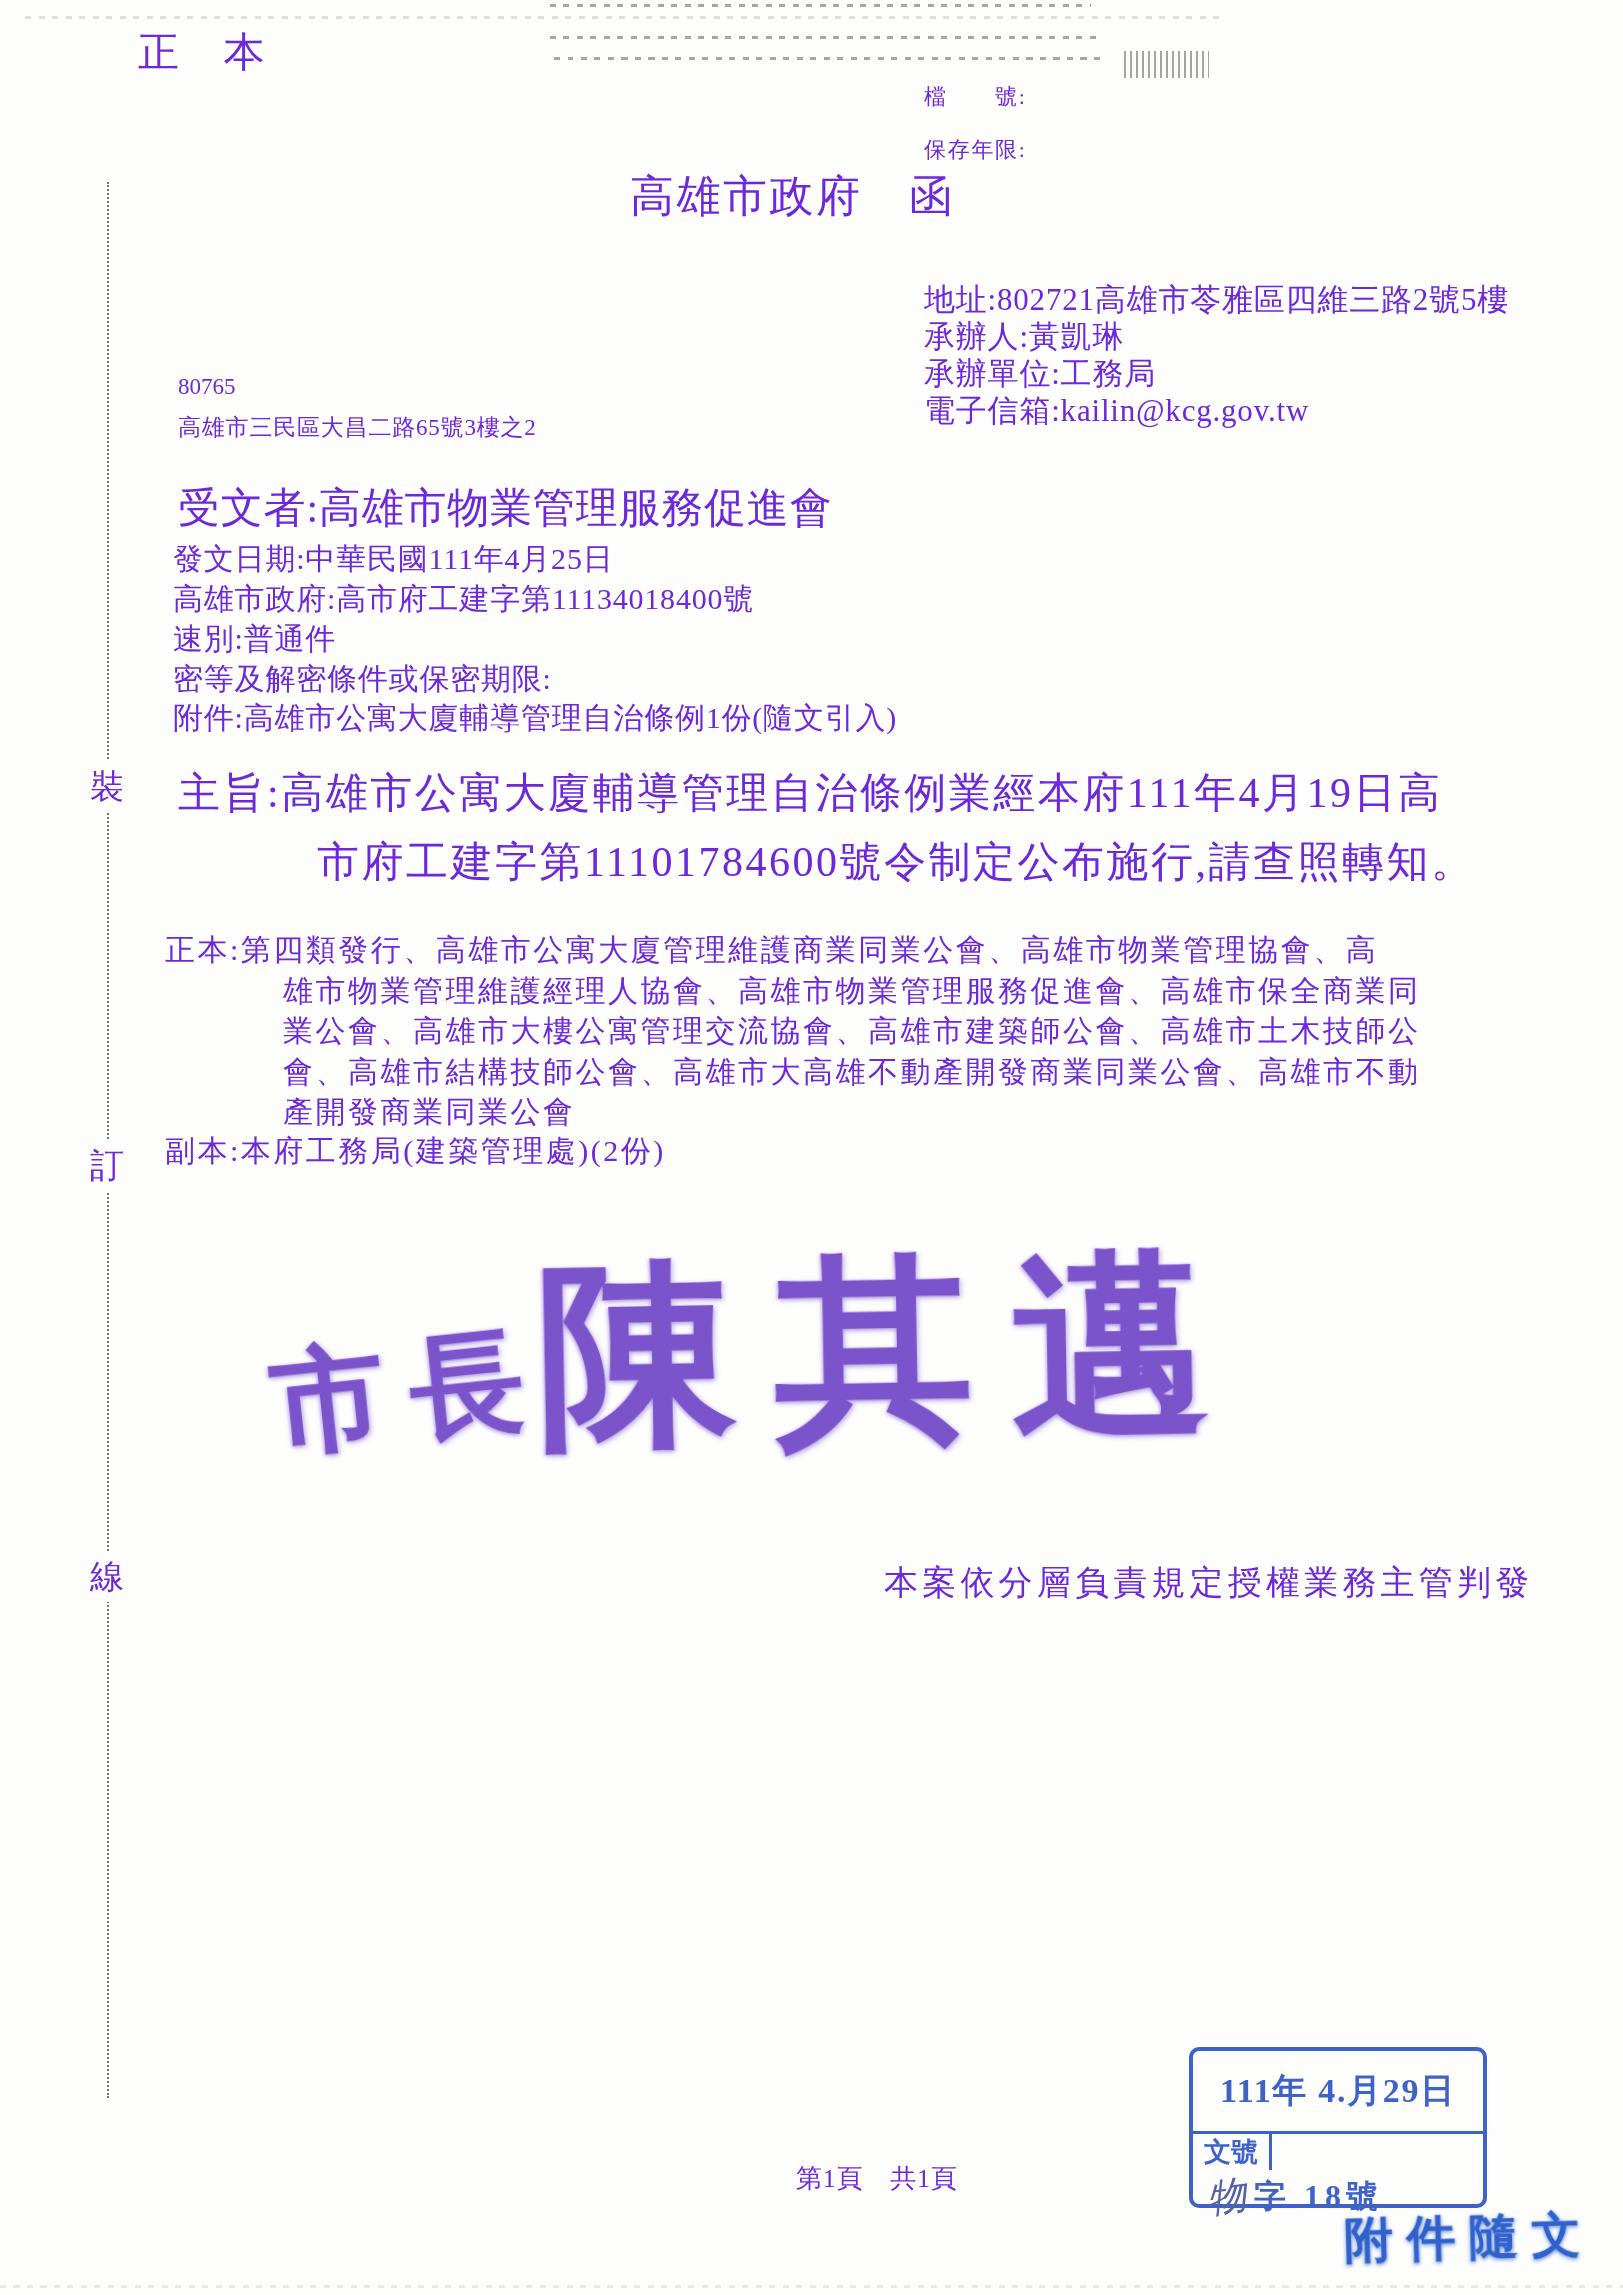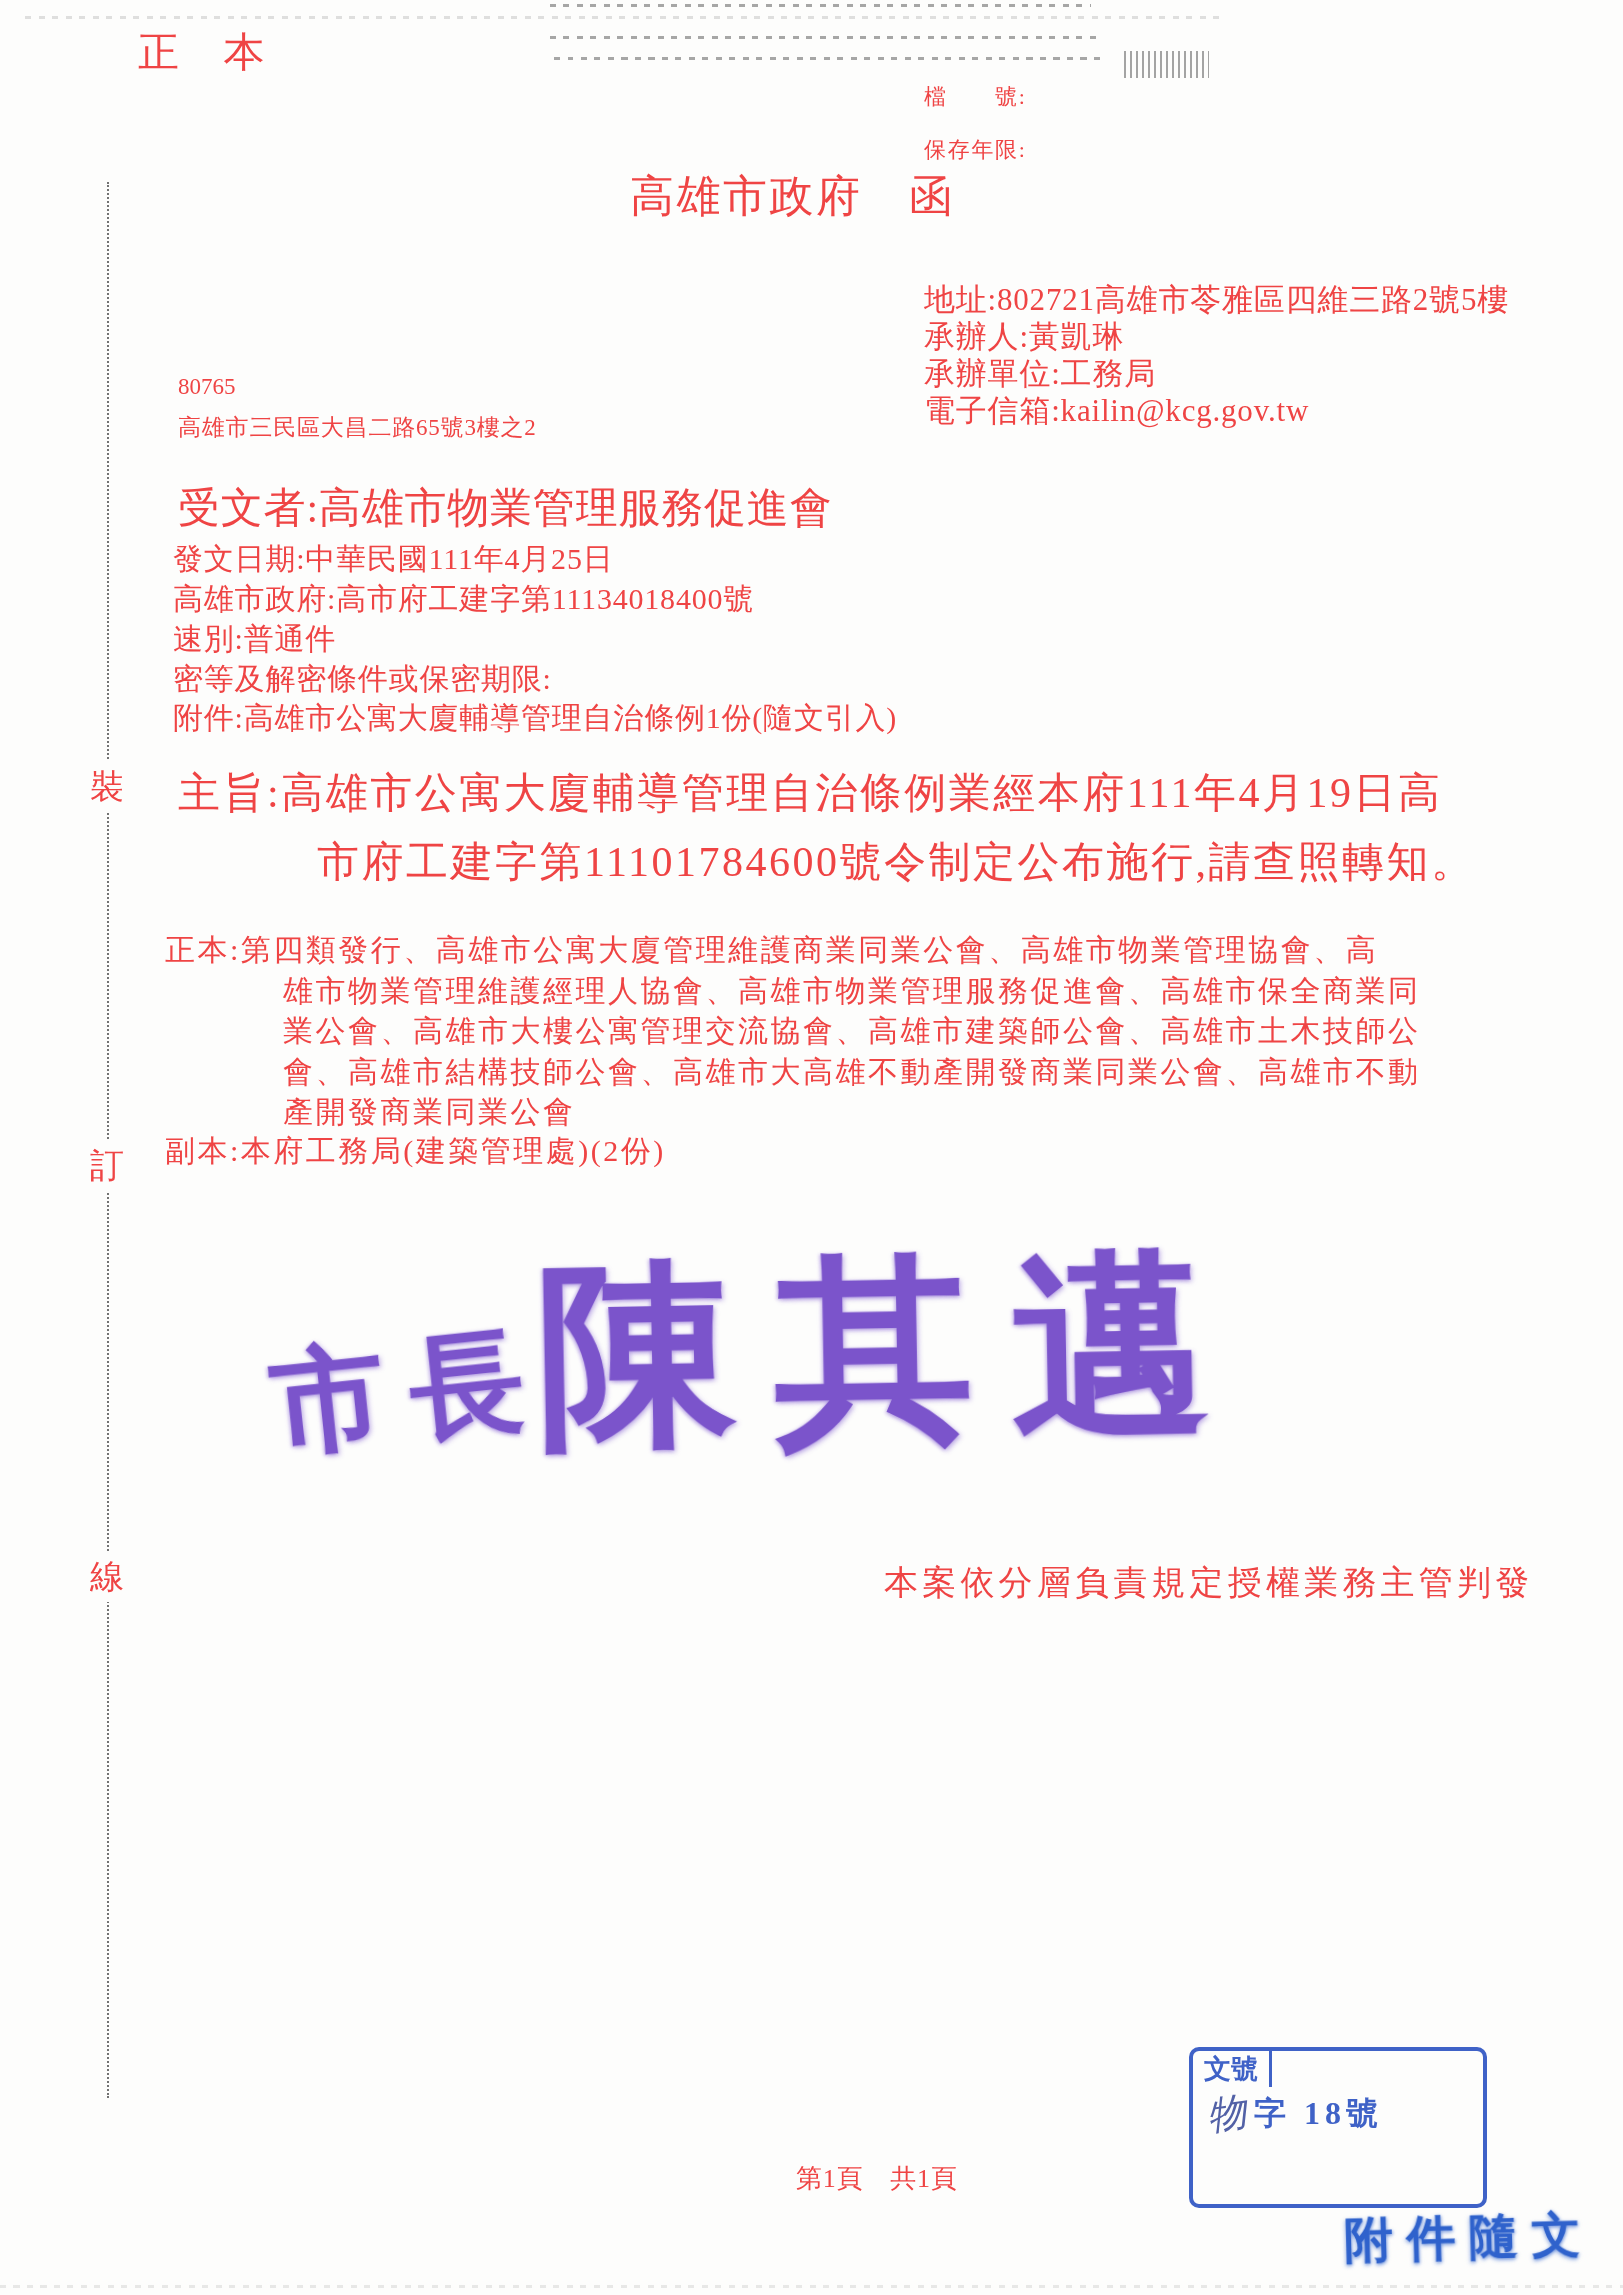--- a/index.html
+++ b/index.html
@@ -5,21 +5,21 @@
   html,body{margin:0;padding:0;}
   body{
     width:1623px;height:2295px;
     background:#fdfdfc;
     font-family:"Liberation Serif","DejaVu Serif",serif;
     color:#2e2e2e;
     position:relative;
     overflow:hidden;
   }
   .abs{position:absolute;white-space:nowrap;}
-  .cjk{font-family:"Liberation Serif","DejaVu Serif",serif;color:#ef4444;}
+  .cjk{font-family:"Liberation Serif","DejaVu Serif",serif;color:#6d28d9;}
 
   
   .dash-strip{background:repeating-linear-gradient(90deg,rgba(95,95,95,.55) 0 6px,transparent 6px 13.5px);height:2.5px;}
   .dash-strip.faint{opacity:.35;}
   .dense-block{background:repeating-linear-gradient(90deg,rgba(75,75,75,.5) 0 2.5px,transparent 2.5px 6px);}
 
   
   .copy-type{font-size:41px;letter-spacing:1.7px;}
   .archive-label{font-size:22px;letter-spacing:1.7px;}
   .doc-title{font-size:44px;letter-spacing:2.5px;}
@@ -113,20 +113,21 @@
 <div class="abs cjk auth-note" style="left:884px;top:1560px;">本案依分層負責規定授權業務主管判發</div>
 
 <div class="abs binding-line" style="left:107px;top:182px;height:1916px;"></div>
 <div class="abs cjk binding-label" style="left:90px;top:761px;">裝</div>
 <div class="abs cjk binding-label" style="left:90px;top:1140px;">訂</div>
 <div class="abs cjk binding-label" style="left:90px;top:1551px;">線</div>
 
 <div class="abs cjk page-info" style="left:796px;top:2161px;">第1頁　共1頁</div>
 
 <div class="abs stamp-box" style="left:1189px;top:2047px;">
+  <div class="stamp-row1">111年 4.月29日</div>
   <div class="stamp-row2">
     <div class="stamp-cell-label">文號</div>
     <div class="stamp-cell-no">
       <span class="stamp-script">物</span>
       <span class="stamp-no-text">字 18</span>
       <span class="stamp-suffix">號</span>
     </div>
   </div>
 </div>
 

